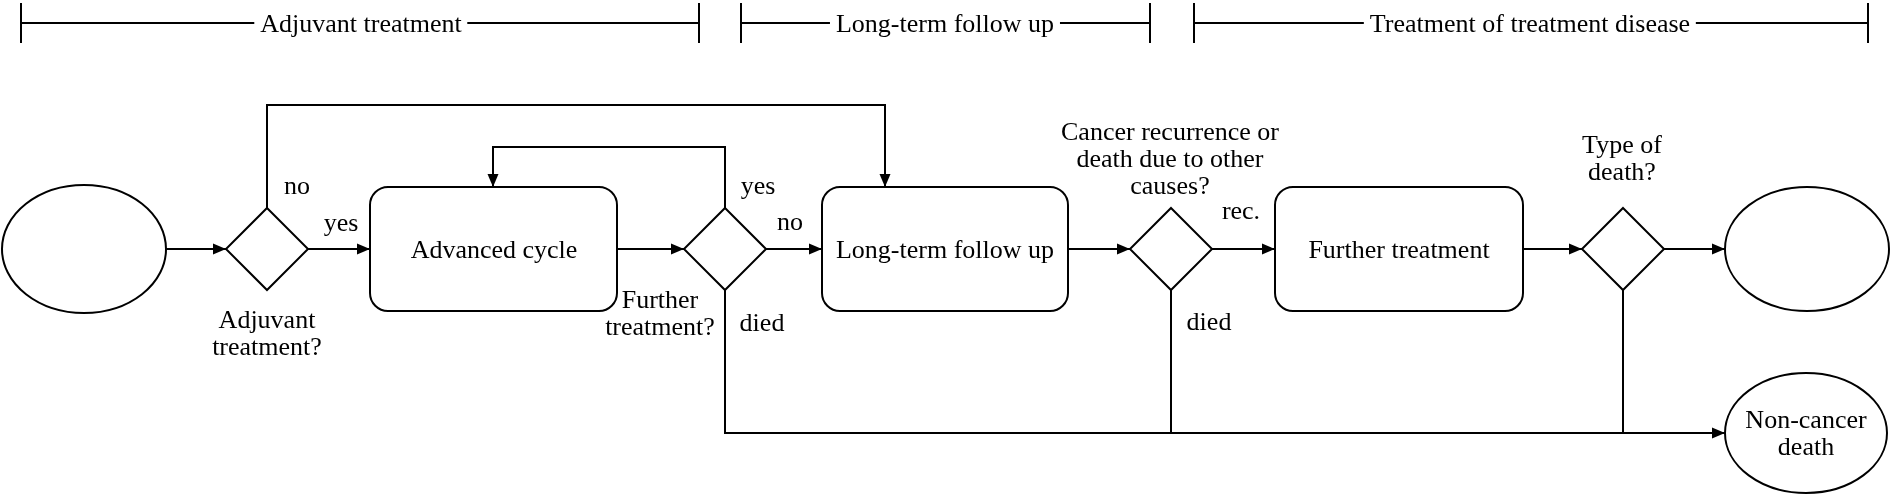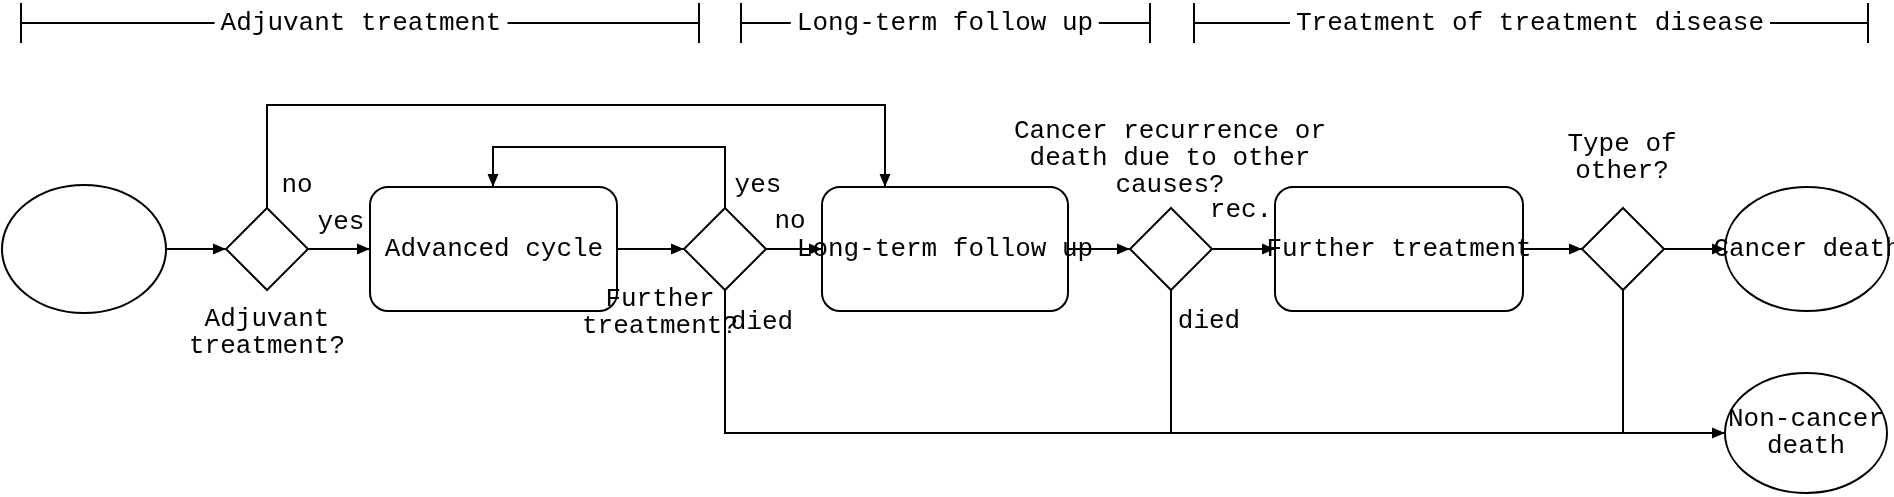--- a/index.html
+++ b/index.html
@@ -1,21 +1,21 @@
 <!DOCTYPE html>
 <html><head>
 <meta charset="utf-8">
 <style>
   html, body { margin: 0; padding: 0; background: #ffffff; }
   .canvas {
     position: relative;
     width: 1894px;
     height: 497px;
     background: #ffffff;
-    font-family: Liberation Mono, monospace;
+    font-family: Liberation Serif, serif;
     color: #000000;
     overflow: hidden;
   }
   .canvas svg { position: absolute; left: 0; top: 0; }
   .lbl {
     position: absolute;
     transform: translate(-50%, -50%);
     white-space: pre;
     text-align: center;
     font-size: 26px;
@@ -72,33 +72,32 @@
     <ellipse class="shape" cx="1806" cy="433" rx="81" ry="60"></ellipse>
   </svg>
 
   <div class="lbl phase-lbl" style="left:361px; top:23px">Adjuvant treatment</div>
   <div class="lbl phase-lbl" style="left:945px; top:23px">Long-term follow up</div>
   <div class="lbl phase-lbl" style="left:1530px; top:23px">Treatment of treatment disease</div>
 
   <div class="lbl" style="left:494px; top:249px">Advanced cycle</div>
   <div class="lbl" style="left:945px; top:249px">Long-term follow up</div>
   <div class="lbl" style="left:1399px; top:249px">Further treatment</div>
-  <div class="lbl" style="left:1807px; top:249px">Cancer death</div>
   <div class="lbl" style="left:1806px; top:433px">Non-cancer
 death</div>
 
   <div class="lbl" style="left:267px; top:333px">Adjuvant
 treatment?</div>
   <div class="lbl" style="left:660px; top:313px">Further
 treatment?</div>
   <div class="lbl" style="left:1170px; top:158px">Cancer recurrence or
 death due to other
 causes?</div>
   <div class="lbl" style="left:1622px; top:158px">Type of
-other?</div>
+death?</div>
 
   <div class="lbl" style="left:297px; top:185px">no</div>
   <div class="lbl" style="left:341px; top:222px">yes</div>
   <div class="lbl" style="left:758px; top:185px">yes</div>
   <div class="lbl" style="left:790px; top:221px">no</div>
   <div class="lbl" style="left:762px; top:322px">died</div>
   <div class="lbl" style="left:1241px; top:210px">rec.</div>
   <div class="lbl" style="left:1209px; top:321px">died</div>
 
 </div>

